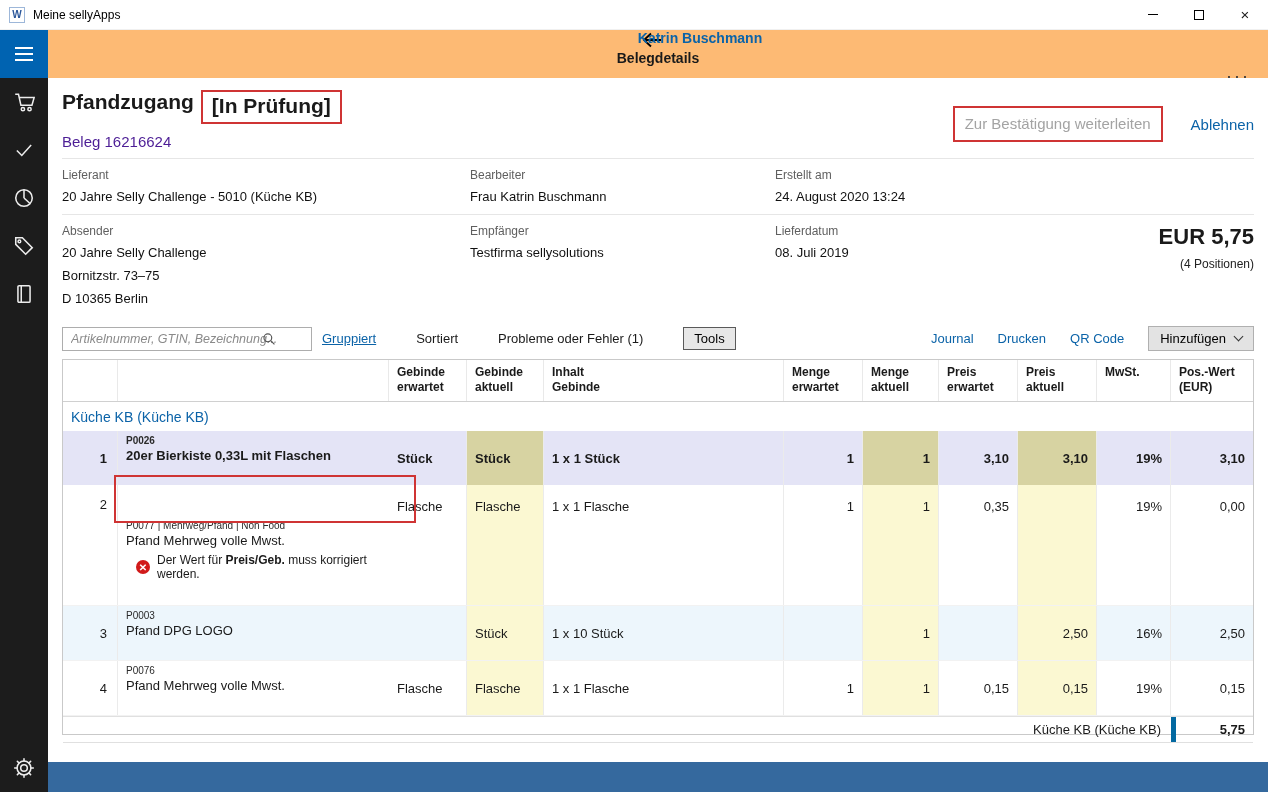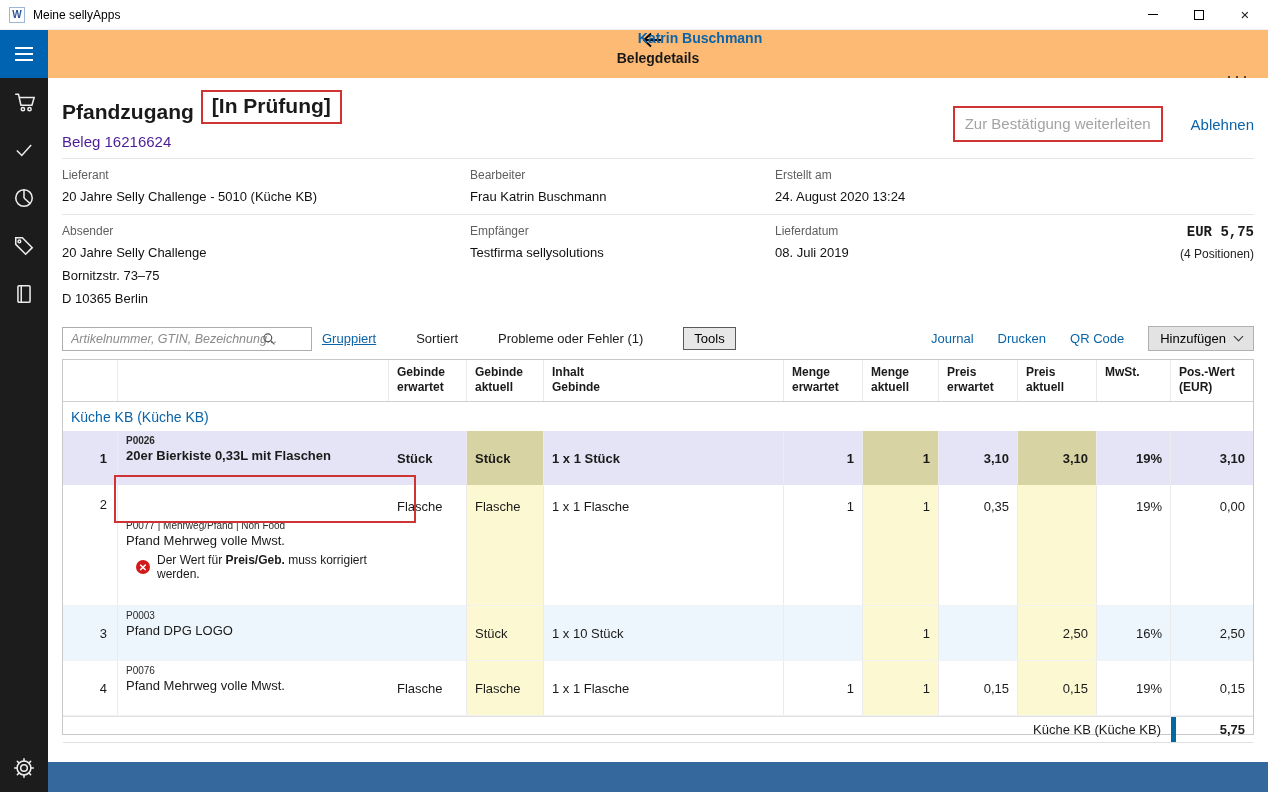--- a/index.html
+++ b/index.html
@@ -33,34 +33,34 @@
   .app-header { height:48px; display:flex; align-items:center; padding:0 14px; position:relative; background:#fdba74;flex-direction:column; }
   .back-btn { width:34px; height:34px; display:flex; align-items:center; justify-content:center; margin-right:12px; }
   .page-title { font-size:14px; font-weight:bold; }
   .user-name { position:absolute; left:84px; right:0; text-align:center; color:#0b63a8; font-size:14px; font-weight:600; }
   .more-btn { margin-left:auto; font-size:18px; letter-spacing:2px; color:#333; padding:0 4px; }
 
   
   .content { flex:1; padding:0 14px; background:#fff; overflow:hidden; }
 
   .doc-head { display:flex; justify-content:space-between; align-items:flex-start; padding:12px 0 8px; }
-  .doc-title-line { font-size:21px; font-weight:bold; display:flex; align-items:flex-end; }
+  .doc-title-line { font-size:21px; font-weight:bold; display:flex; align-items:flex-start; }
   .status-anno { display:inline-block; border:2px solid #cf3434; padding:2px 9px 4px; margin-left:7px; }
   .doc-subtitle { font-size:15px; margin-top:9px; color:#4c1d95; }
   .doc-actions { display:flex; align-items:center; gap:28px; padding-top:16px; }
   .forward-anno { border:2px solid #cf3434; padding:7px 10px; }
   .forward-link { color:#a3a3a3; font-size:15px; }
   .reject-link { color:#0b63a8; font-size:15px; }
 
   .info-sec { display:grid; grid-template-columns:408px 305px 1fr 210px; border-top:1px solid #e6e6e6; padding:9px 0 10px; }
   .info-label { font-size:12px; color:#5f5f5f; }
   .info-value { font-size:13px; color:#111; margin-top:7px; }
   .addr-line { font-size:13px; color:#111; margin-top:8px; }
   .totals { text-align:right; }
-  .total-amount { font-size:14px; font-weight:bold;font-family:Liberation Mono, monospace; }
+  .total-amount { font-size:22px; font-weight:bold; }
   .total-positions { font-size:12px; margin-top:7px; color:#222; }
 
   
   .toolbar { display:flex; align-items:center; margin:10px 0 8px; font-size:13px; }
   .search-wrap { position:relative; width:220px; }
   .search-input { width:250px; height:24px; border:1px solid #adadad; padding:2px 26px 2px 8px; font-size:12.5px;
                   font-family:"Liberation Sans", sans-serif; }
   .search-input::placeholder { color:#8a8a8a; font-style:italic; }
   .search-ic { position:absolute; right:6px; top:5px; }
   .tb-item { margin-left:40px; color:#1a1a1a; }

